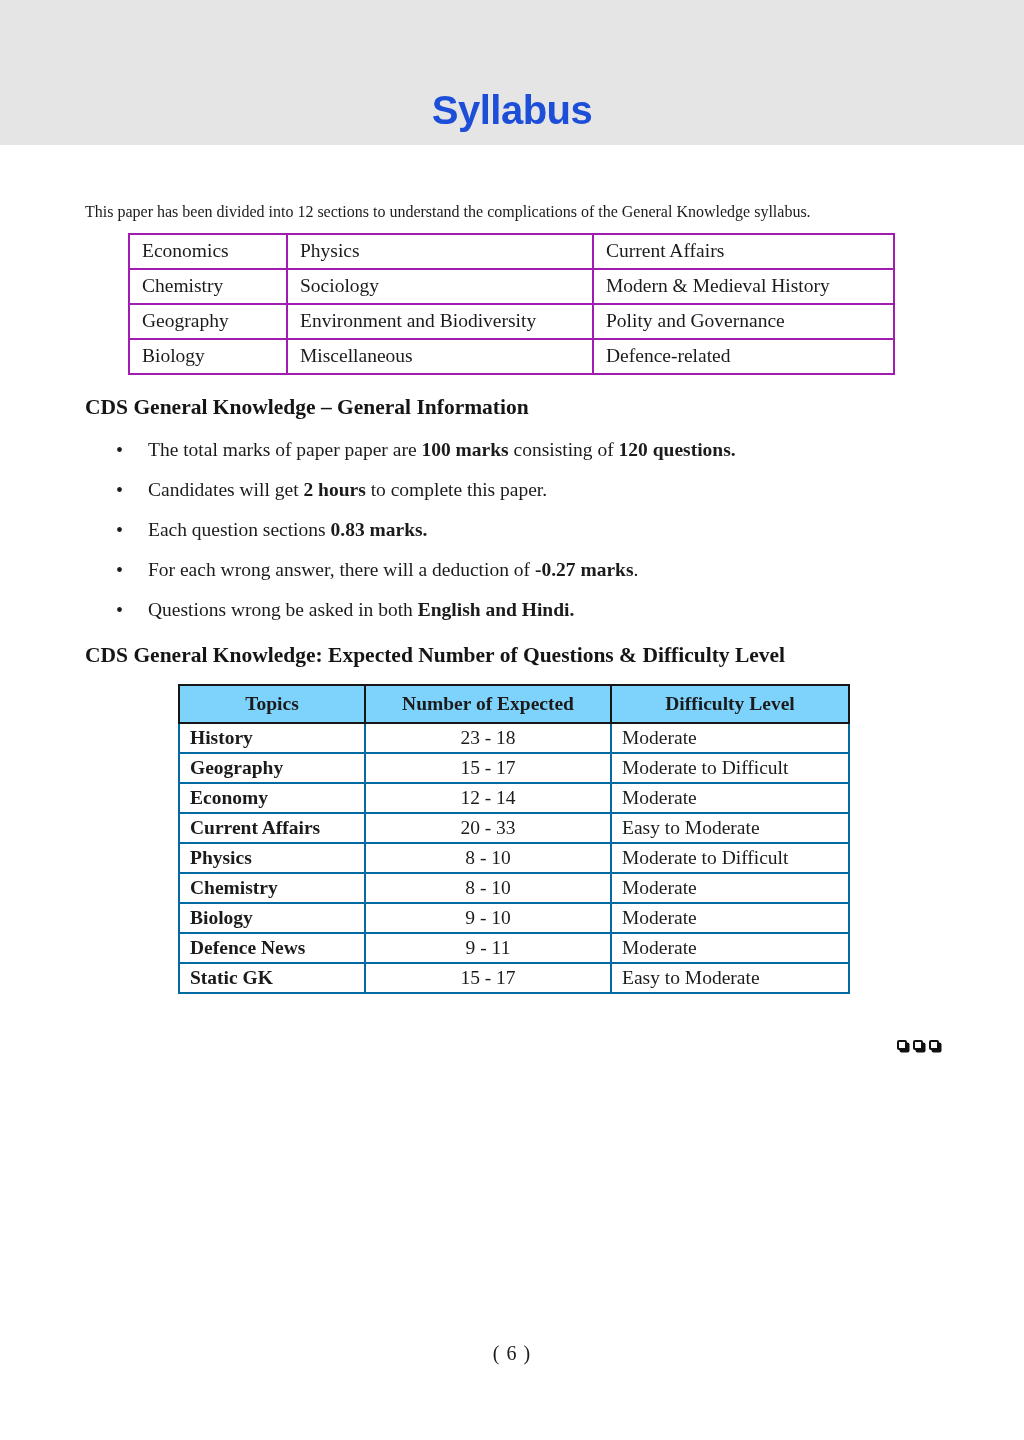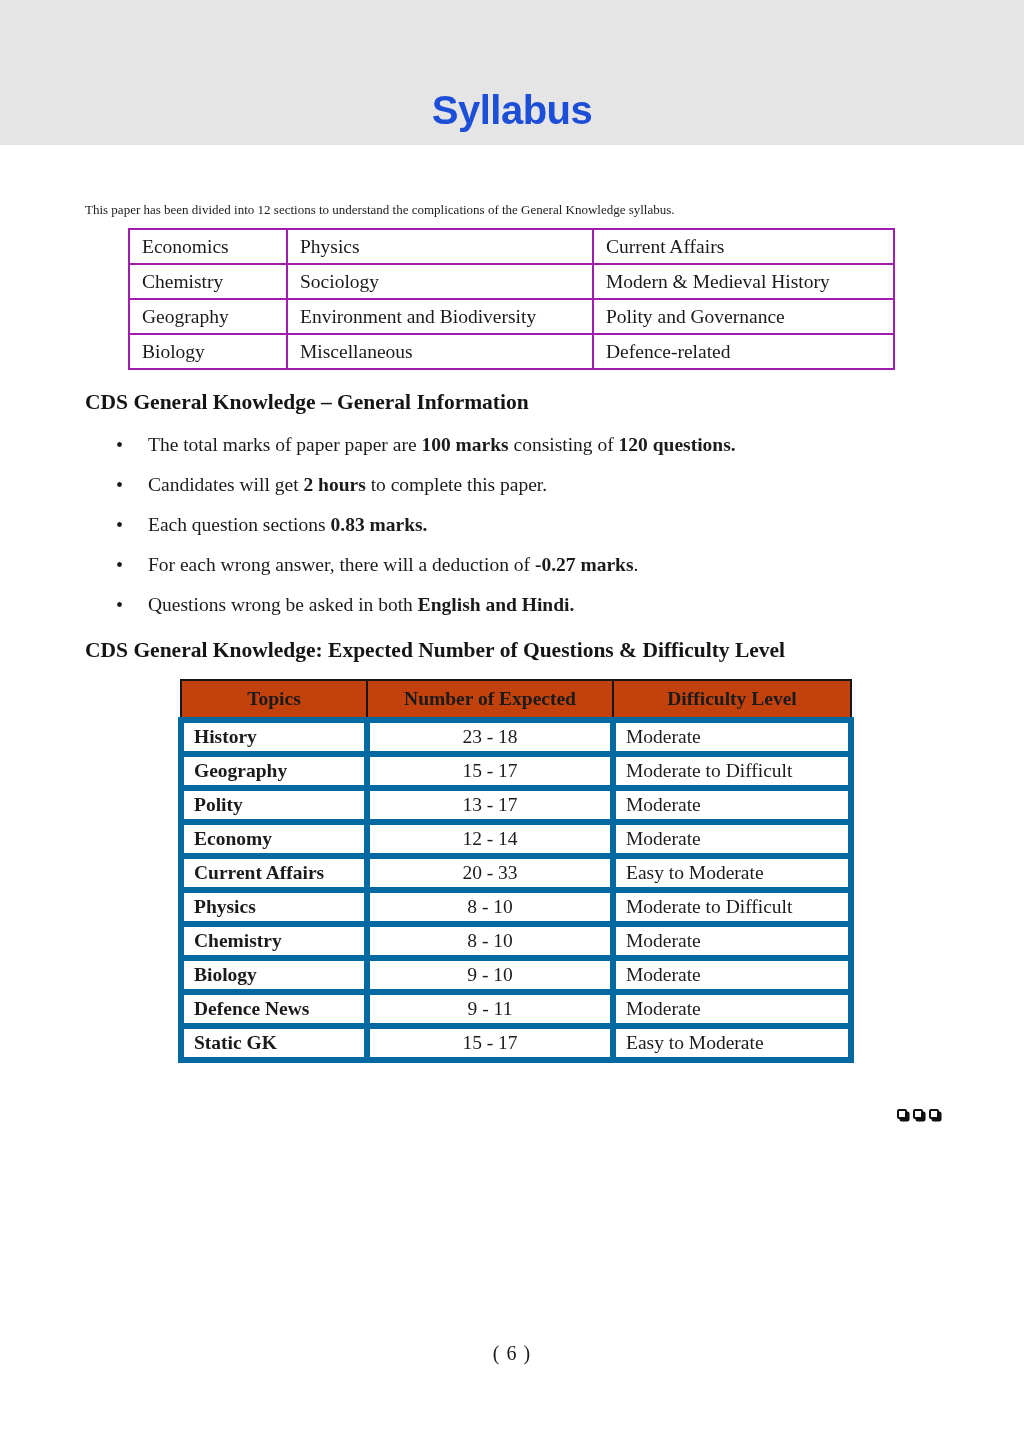--- a/index.html
+++ b/index.html
@@ -22,21 +22,21 @@
     margin: 0;
     font-family: "Liberation Sans", "DejaVu Sans", sans-serif;
     font-weight: 700;
     font-size: 40px;
     letter-spacing: -0.5px;
     color: #1d4ed8;
   }
   .content { padding: 0 85px; }
   .intro {
     margin: 56px 0 0 0;
-    font-size: 13px;
+    font-size: 16px;
     line-height: 1.42;
     max-width: 852px;
   }
   
   table.subjects {
     border-collapse: collapse;
     table-layout: fixed;
     width: 765px;
     margin: 9px 0 0 43px;
     font-size: 19.5px;
@@ -73,29 +73,29 @@
   }
   
   table.difficulty {
     border-collapse: collapse;
     table-layout: fixed;
     width: 670px;
     margin: 16px 0 0 93px;
     font-size: 19.5px;
   }
   table.difficulty th {
-    background: #c2410c;
+    background: #7dd3fc;
     border: 2px solid #161616;
     font-weight: 700;
     padding: 7px 6px;
     text-align: center;
     height: 38px;
   }
   table.difficulty td {
-    border: 6px solid #0369a1;
+    border: 2px solid #0369a1;
     padding: 3px 10px;
     height: 18px;
   }
   td.topic { font-weight: 700; }
   td.qty { text-align: center; }
   .col-d1 { width: 186px; }
   .col-d2 { width: 246px; }
   .col-d3 { width: 238px; }
   
   .endmarks {
@@ -195,25 +195,20 @@
             <td class="topic">History</td>
             <td class="qty">23 - 18</td>
             <td class="level">Moderate</td>
           </tr>
           <tr>
             <td class="topic">Geography</td>
             <td class="qty">15 - 17</td>
             <td class="level">Moderate to Difficult</td>
           </tr>
           <tr>
-            <td class="topic">Polity</td>
-            <td class="qty">13 - 17</td>
-            <td class="level">Moderate</td>
-          </tr>
-          <tr>
             <td class="topic">Economy</td>
             <td class="qty">12 - 14</td>
             <td class="level">Moderate</td>
           </tr>
           <tr>
             <td class="topic">Current Affairs</td>
             <td class="qty">20 - 33</td>
             <td class="level">Easy to Moderate</td>
           </tr>
           <tr>

